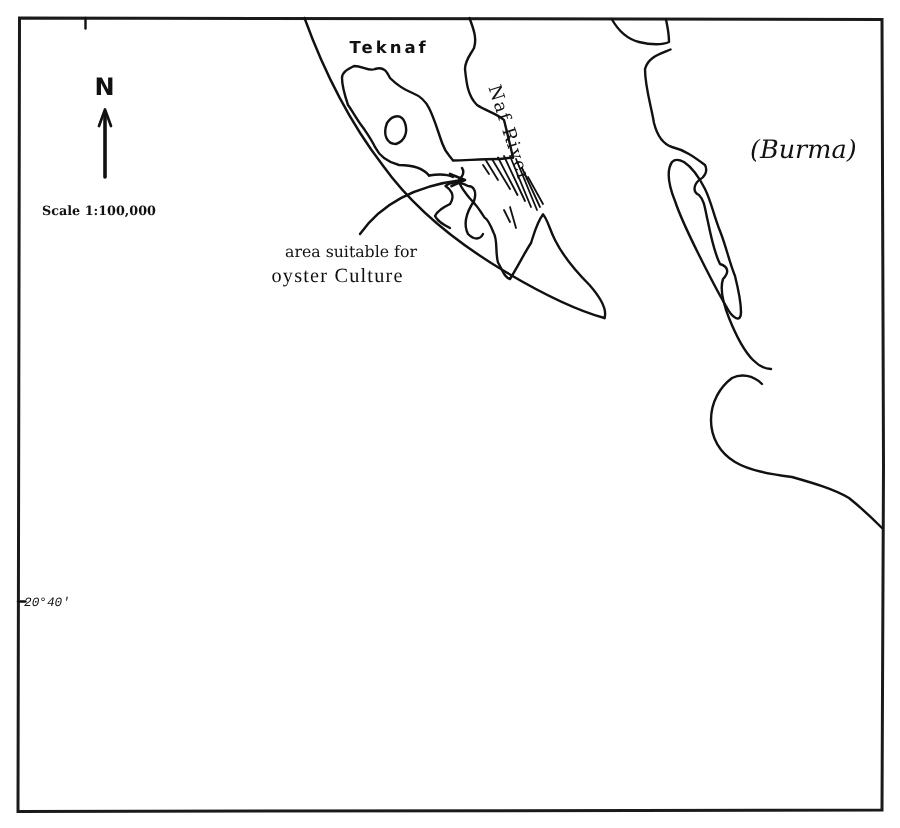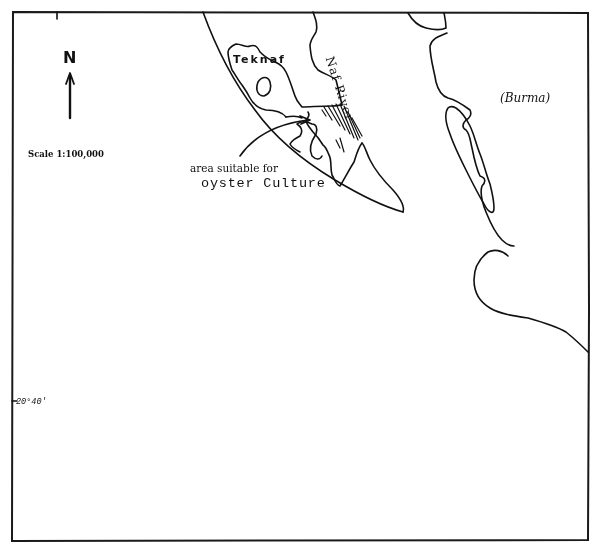--- a/index.html
+++ b/index.html
@@ -45,55 +45,53 @@
       color: #111;
       line-height: 1;
     }
     .lbl-teknaf {
       left: 233px;
       top: 26px;
       font-family: "DejaVu Sans", sans-serif;
       font-weight: bold;
       font-size: 11px;
       letter-spacing: 2px;
-      margin-top: 28px;
     }
     .lbl-naf {
       left: 335px;
       top: 55px;
       font-family: "DejaVu Serif", serif;
       font-size: 12px;
       transform: rotate(72deg);
       transform-origin: left top;
       letter-spacing: 1px;
     }
     .lbl-burma {
       left: 500px;
       top: 92px;
       font-family: "DejaVu Serif", serif;
-      font-size: 12px;
+      font-size: 17px;
       font-style: italic;
     }
     .lbl-area1 {
       left: 190px;
       top: 163px;
       font-family: "DejaVu Serif", serif;
       font-size: 10.5px;
     }
     .lbl-area2 {
       left: 181px;
       top: 177px;
-      font-family: Liberation Mono, monospace;
+      font-family: Liberation Serif, serif;
       font-size: 13.5px;
       letter-spacing: 0.8px;
-      margin-left: 20px;
     }
     .lbl-scale {
       left: 16px;
-      top: 150px;
+      top: 137px;
       font-family: "DejaVu Serif", serif;
       font-size: 8.5px;
       font-weight: bold;
       padding-left: 12px;
     }
     .lbl-lat {
       left: 16px;
       top: 398px;
       font-family: Liberation Mono, monospace;
       font-size: 8.5px;

